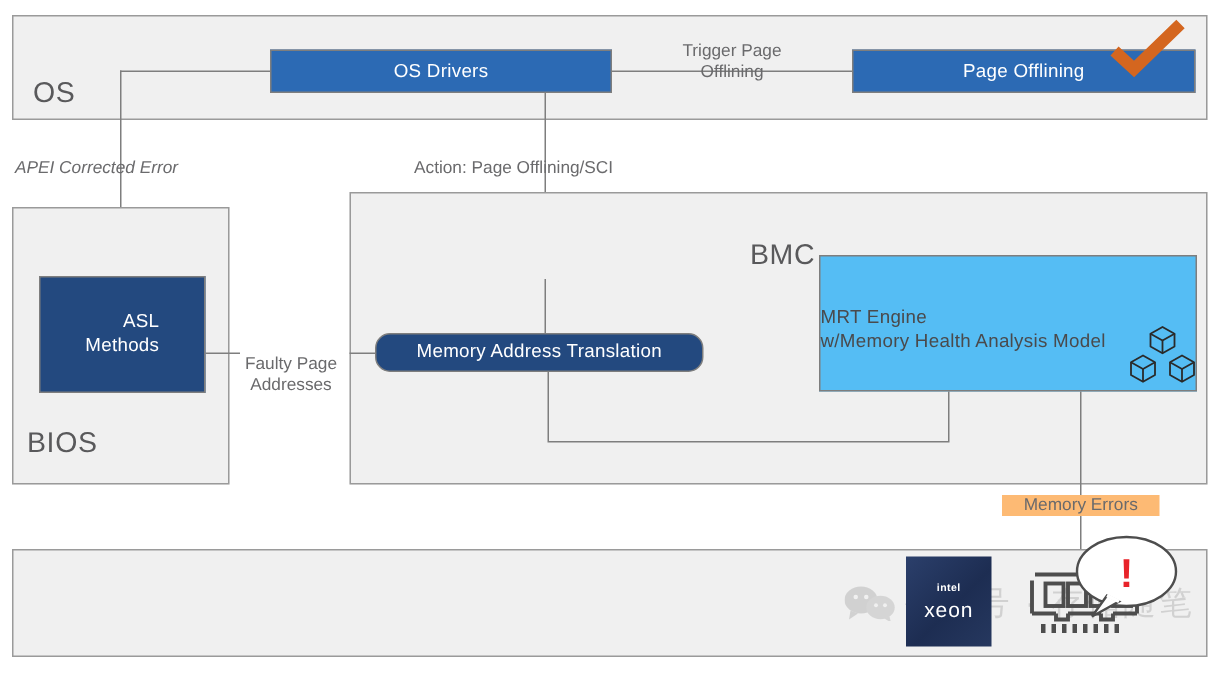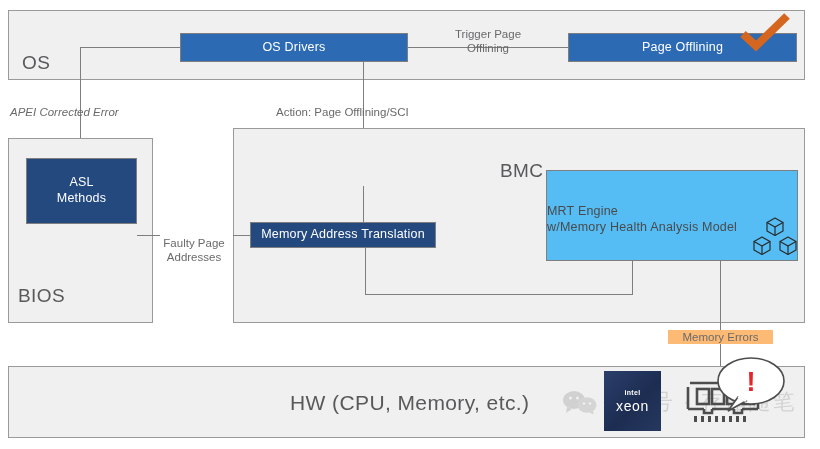--- a/index.html
+++ b/index.html
@@ -131,30 +131,30 @@
   <div class="line h" style="left:80px;top:47px;width:100px;"></div>
   <div class="line v" style="left:80px;top:47px;height:125px;"></div>
   <div class="elabel" style="left:10px;top:105px;width:160px;text-align:left;font-style:italic;">APEI Corrected Error</div>
 
   <div class="line v" style="left:363px;top:62px;height:111px;"></div>
   <div class="elabel" style="left:276px;top:105px;width:180px;text-align:left;">Action: Page Offlining/SCI</div>
 
   <div class="band" style="left:8px;top:138px;width:145px;height:185px;"></div>
   <div class="band-label" style="left:18px;top:285px;">BIOS</div>
 
-  <div class="pbox blue-dark" style="left:26px;top:158px;width:111px;height:66px;white-space:pre-line;">
+  <div class="pbox blue-dark" style="left:26px;top:184px;width:111px;height:78px;white-space:pre-line;text-align:right;">
     <span>ASL
 Methods</span>
   </div>
 
   <div class="band" style="left:233px;top:128px;width:572px;height:195px;"></div>
   <div class="band-label" style="left:500px;top:136px;margin-top:24px;">BMC</div>
 
 
-  <div class="pbox blue-dark" style="left:250px;top:222px;width:186px;height:26px;">
+  <div class="pbox blue-dark" style="left:250px;top:222px;width:219px;height:26px;border-radius:10px;">
     <span>Memory Address Translation</span>
   </div>
 
   <div class="line v" style="left:363px;top:186px;height:36px;"></div>
 
   <div class="line h" style="left:137px;top:235px;width:23px;"></div>
   <div class="line h" style="left:233px;top:235px;width:17px;"></div>
   <div class="elabel" style="left:158px;top:236px;width:72px;">Faulty Page
 Addresses</div>
 
@@ -181,21 +181,20 @@
   </svg>
 
   <div class="line v" style="left:365px;top:248px;height:46px;"></div>
   <div class="line h" style="left:365px;top:294px;width:268px;"></div>
   <div class="line v" style="left:632px;top:261px;height:33px;"></div>
 
   <div class="line v" style="left:720px;top:261px;height:107px;"></div>
   <div class="elabel" style="left:668px;top:330px;width:105px;background:#fdba74;">Memory Errors</div>
 
   <div class="band" style="left:8px;top:366px;width:797px;height:72px;"></div>
-  <div class="hw-title" style="left:290px;top:391px;">HW (CPU, Memory, etc.)</div>
 
   <div class="watermark" style="left:563px;top:387px;">
     <svg class="wm-chat" width="34" height="24" viewBox="0 0 34 24">
       <g fill="#8d8d8d">
         <ellipse cx="11" cy="10" rx="11" ry="9"></ellipse>
         <path d="M4 17 L3 23 L9 19 Z"></path>
         <ellipse cx="24" cy="15" rx="9.5" ry="7.8" fill="#9a9a9a"></ellipse>
         <path d="M30 21 L31 25 L26 22 Z" fill="#9a9a9a"></path>
       </g>
       <g fill="#f0f0f0">

